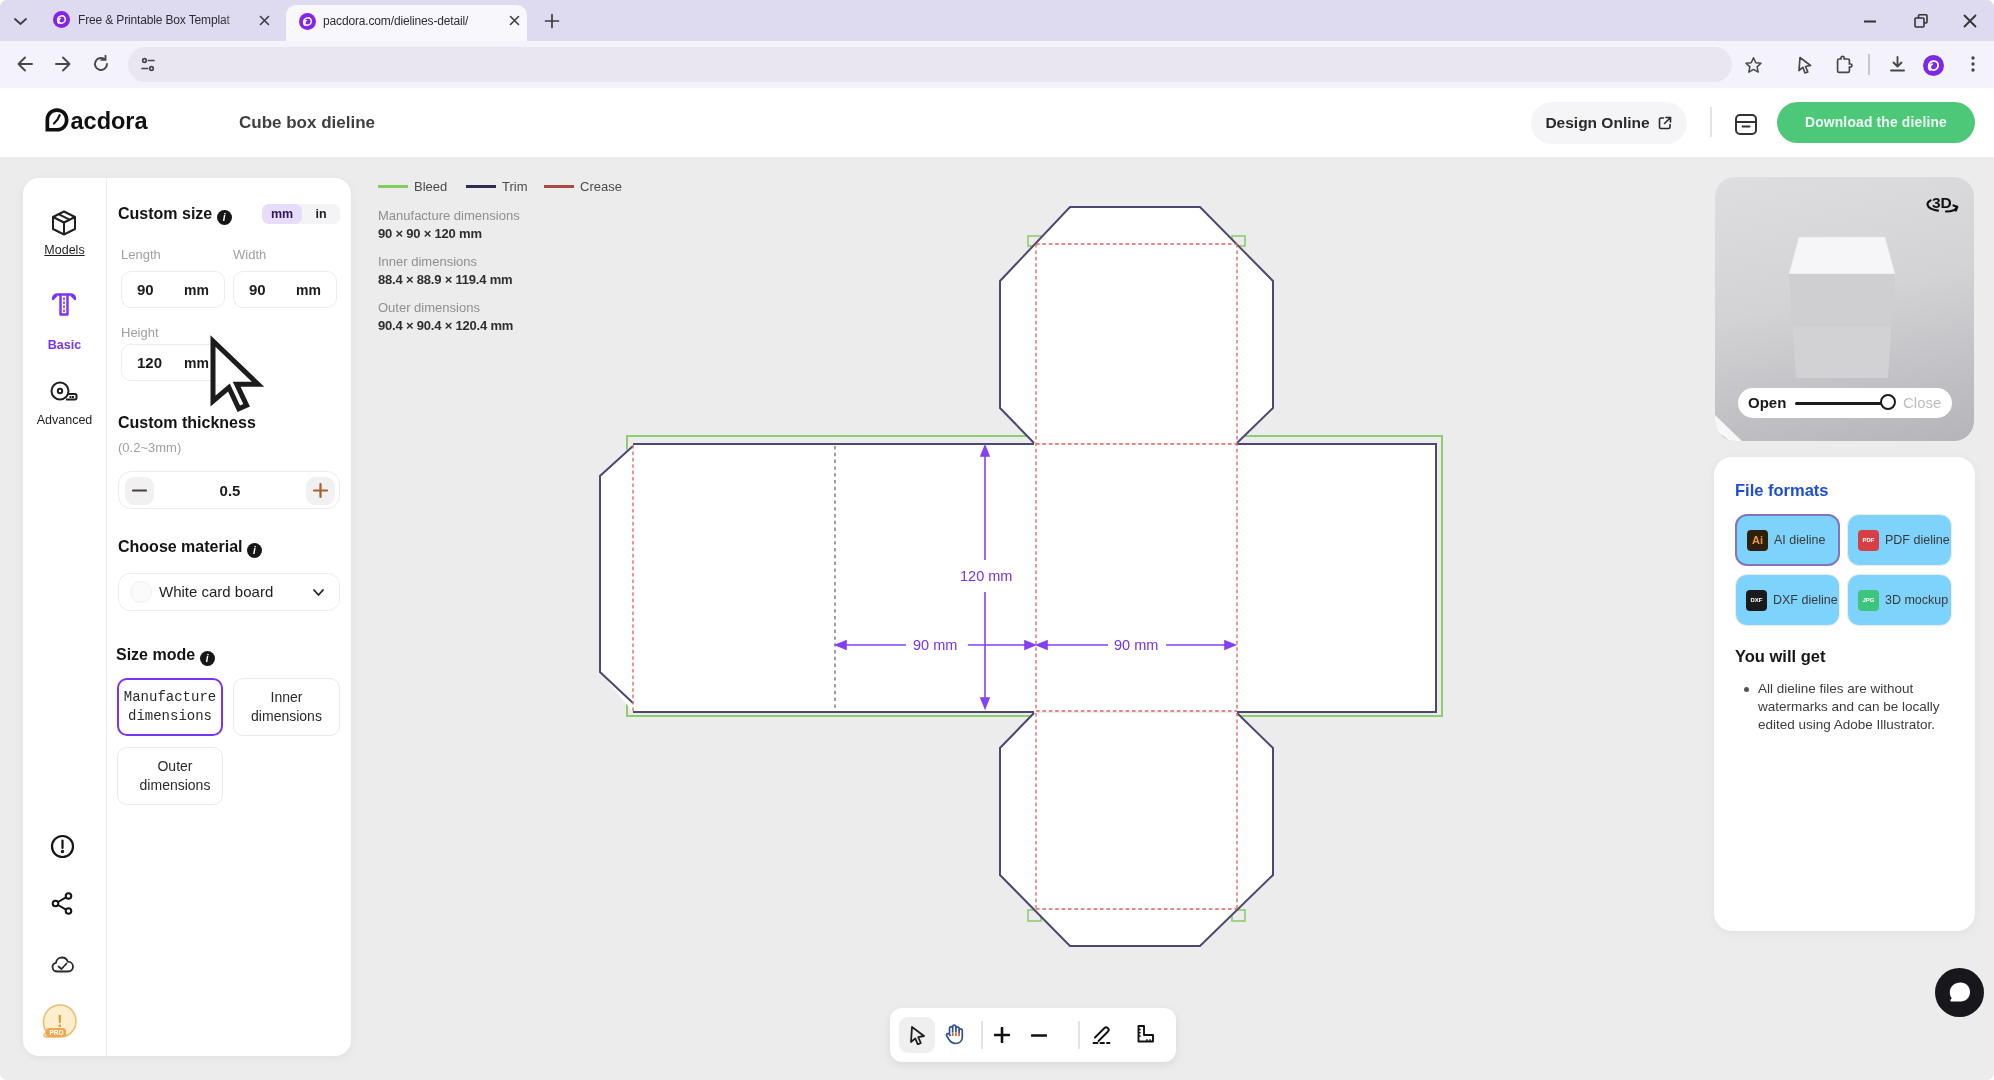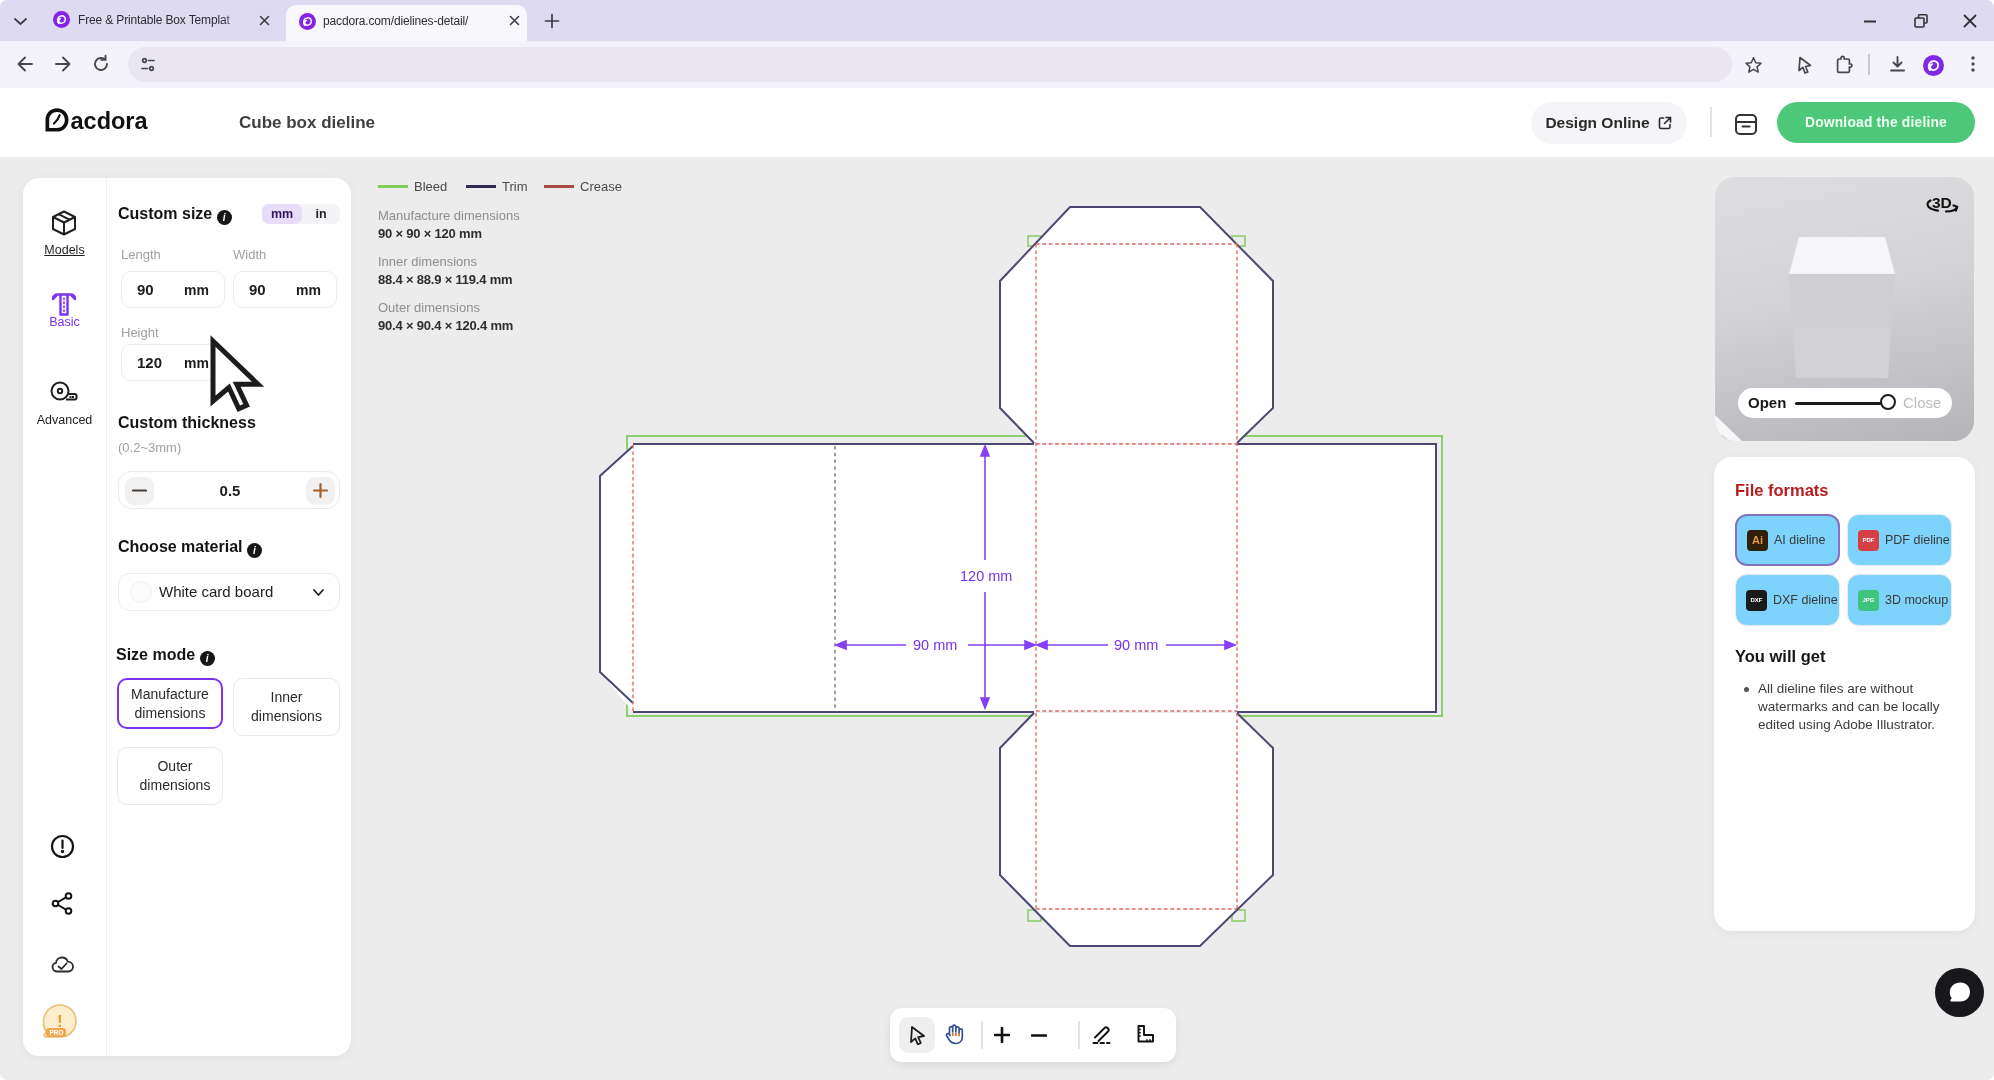--- a/index.html
+++ b/index.html
@@ -234,21 +234,21 @@
         <path d="M14 2.5 L25 8 V20 L14 25.5 L3 20 V8 Z"></path>
         <path d="M3 8 L14 13.5 L25 8 M14 13.5 V25.5"></path>
         <path d="M8.5 5.2 L19.5 10.7"></path>
       </svg>
     <div class="rail-item rail-label" style="top:62px;text-decoration:underline;">Models</div>
     <svg class="abs" style="left:26px;top:112px" width="30" height="29" viewBox="0 0 30 29" fill="none" stroke="#7b33f2" stroke-width="2.4" stroke-linejoin="round" stroke-linecap="round">
         <path d="M4 9 C4 6 6 4.5 9 4.5 H21 C24 4.5 26 6 26 9 M4 9 L8 5 M26 9 L22 5"></path>
         <path d="M11.5 5 V24.5 H18.5 V5"></path>
         <path d="M15 8 v1.5 M15 12 v1.5 M15 16 v1.5 M15 20 v1.5" stroke-width="1.6"></path>
       </svg>
-    <div class="rail-item rail-label" style="top:134px;color:#7b33f2;">Basic</div>
+    <div class="rail-item rail-label" style="top:157px;color:#7b33f2;font-weight:bold;">Basic</div>
     <svg class="abs" style="left:27px;top:200px" width="28" height="26" viewBox="0 0 28 26" fill="none" stroke="#1f1f1f" stroke-width="2" stroke-linejoin="round">
         <circle cx="10" cy="13" r="8.5"></circle>
         <circle cx="10" cy="13" r="2.2"></circle>
         <path d="M18.5 16 H25 a1.5 1.5 0 0 1 1.5 1.5 V20 a1.5 1.5 0 0 1 -1.5 1.5 H16"></path>
         <path d="M20.5 18 v2 M23 18 v2"></path>
       </svg>
     <div class="rail-item rail-label" style="top:232px;">Advanced</div>
     <svg class="abs" style="left:27px;top:656px" width="25" height="25" viewBox="0 0 25 25" fill="none" stroke="#141414" stroke-width="2.2">
         <circle cx="12.5" cy="12.5" r="10.5"></circle>
         <path d="M12.5 6.5 V14" stroke-linecap="round"></path>
@@ -310,21 +310,21 @@
     <div class="abs sec-h" style="left:95px;top:360px;">Choose material <span class="info">i</span></div>
     <div class="abs inbox" style="left:95px;top:395px;width:222px;height:38px;border-radius:12px;">
       <div class="abs" style="left:11px;top:7px;width:22px;height:22px;border-radius:50%;background:#fbfbfb;border:1px solid #f0f0f0;"></div>
       <div class="abs" style="left:40px;top:9px;font-size:15px;color:#1e1e1e;">White card board</div>
       <svg class="abs" style="left:193px;top:13px" width="13" height="11" viewBox="0 0 13 11">
           <path d="M2 3 L6.5 8 L11 3" stroke="#222" stroke-width="1.8" fill="none" stroke-linecap="round" stroke-linejoin="round"></path>
         </svg>
     </div>
 
     <div class="abs sec-h" style="left:93px;top:468px;">Size mode <span class="info">i</span></div>
-    <div class="abs smbtn" style="left:94px;top:500px;width:106px;height:51px;border:2px solid #7b33f2;">Manufacture<br>dimensions</div>
+    <div class="abs smbtn" style="left:94px;top:500px;width:106px;height:58px;border:2px solid #7b33f2;font-family:Liberation Mono, monospace;">Manufacture<br>dimensions</div>
     <div class="abs smbtn" style="left:210px;top:500px;width:107px;height:58px;">Inner<br>dimensions</div>
     <div class="abs smbtn" style="left:94px;top:569px;width:106px;height:58px;padding-left:10px;">Outer<br>dimensions</div>
   </div>
 
   <svg class="abs" style="left:205px;top:335px" width="60" height="80" viewBox="0 0 60 80">
     <path d="M8 6 L8 66 L23.9 52.5 L33.8 73.8 L41.6 70.2 L31.7 49.2 L53 49.2 Z" fill="#fff" stroke="#1c1c1c" stroke-width="5" stroke-linejoin="miter"></path>
   </svg>
 
   <div class="card3d">
     <svg class="abs" style="left:209px;top:14px" width="36" height="27" viewBox="0 0 36 27">
@@ -342,21 +342,21 @@
     <div class="abs" style="left:80px;top:224.5px;width:93px;height:3px;background:#1c1c1c;border-radius:2px;"></div>
     <div class="abs" style="left:165px;top:217px;width:16px;height:16px;border-radius:50%;background:#fff;border:2.5px solid #1c1c1c;"></div>
     <div class="abs" style="left:188px;top:217px;font-size:15px;color:#bdbdbd;">Close</div>
     <svg class="abs" style="left:0;top:238px" width="27" height="26" viewBox="0 0 27 26">
         <path d="M0 26 L27 26 L0 0 Z" fill="#f7f7f8"></path>
         <path d="M6 20 l6 4 M4 23 l3 2" stroke="#d4d4d6" stroke-width="1.5"></path>
       </svg>
   </div>
 
   <div class="fcard">
-    <div class="abs" style="left:21px;top:24px;font-size:16.5px;font-weight:700;color:#b91c1c;text-align:right;">File formats</div>
+    <div class="abs" style="left:21px;top:24px;font-size:16.5px;font-weight:700;color:#1d4ed8;text-align:right;">File formats</div>
     <div class="fbtn" style="left:21px;top:57px;border:2px solid #8274c0;">
         <div class="fico" style="background:#2f200b;color:#e8973c;font-size:11px;">Ai</div>
         <div class="flab">AI dieline</div>
       </div>
     <div class="fbtn" style="left:133px;top:57px;">
         <div class="fico" style="background:#d64045;font-size:6px;">PDF</div>
         <div class="flab">PDF dieline</div>
       </div>
     <div class="fbtn" style="left:21px;top:117px;">
         <div class="fico" style="background:#1a1a1a;font-size:6px;">DXF</div>

